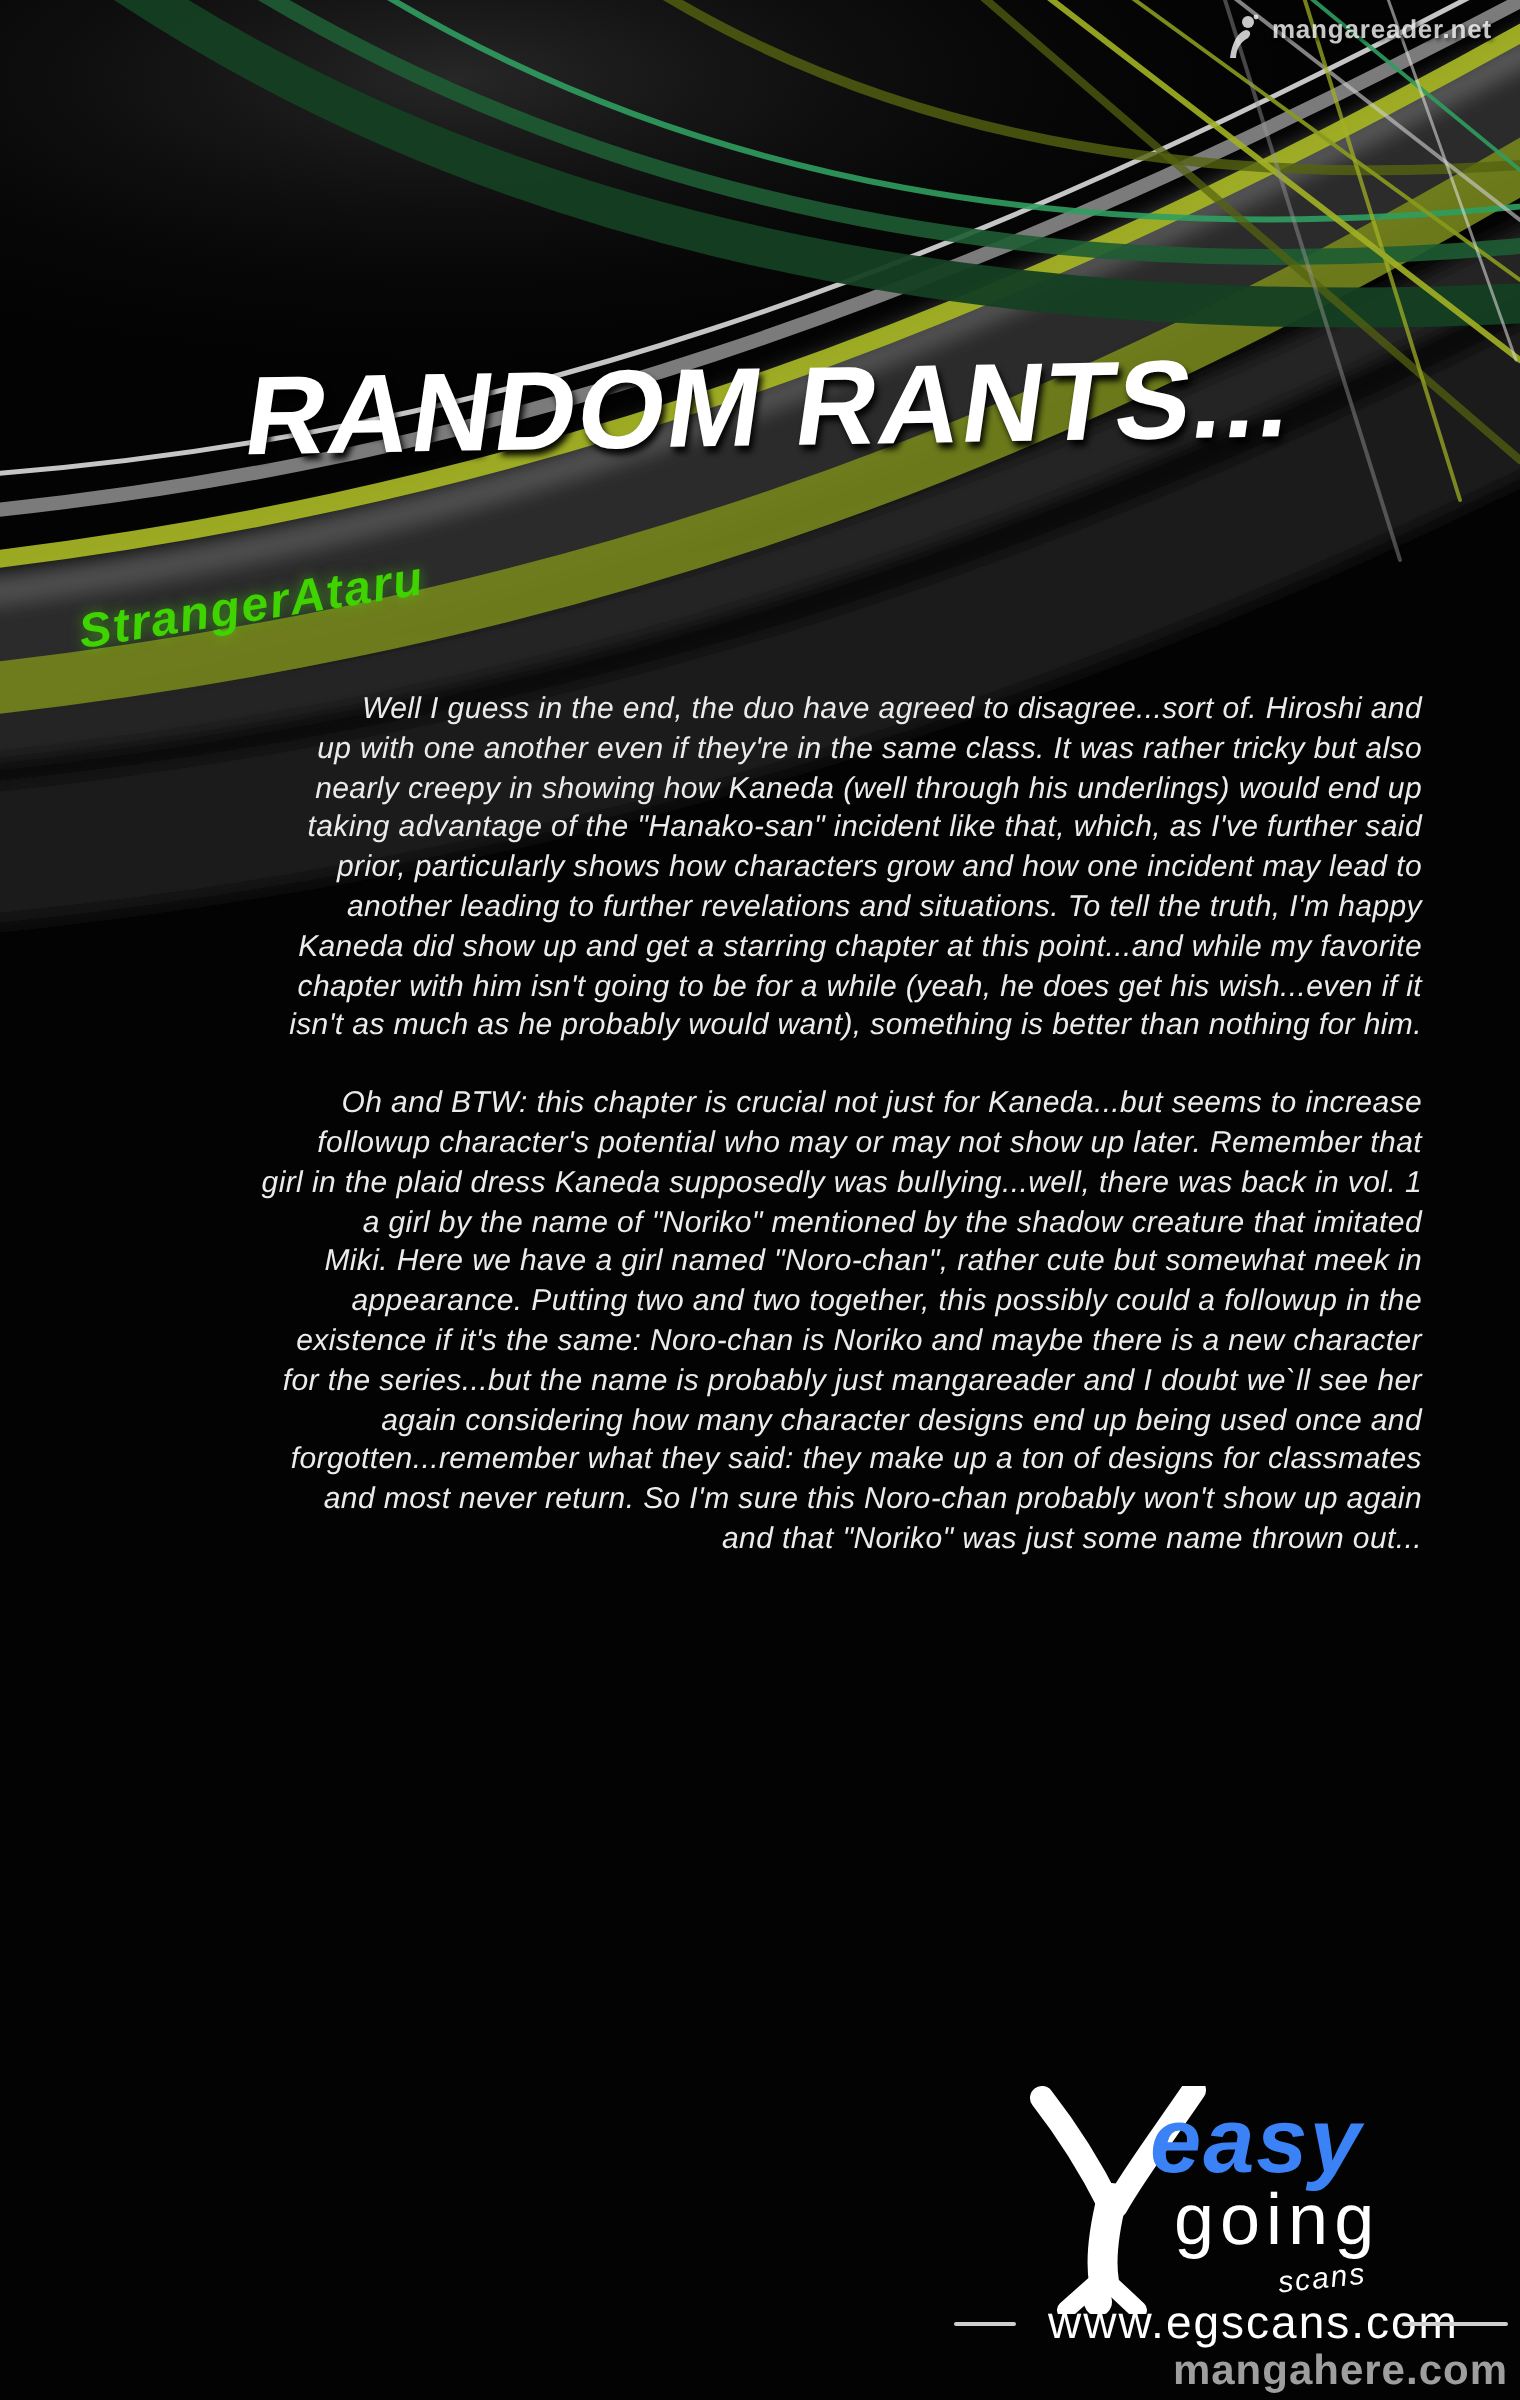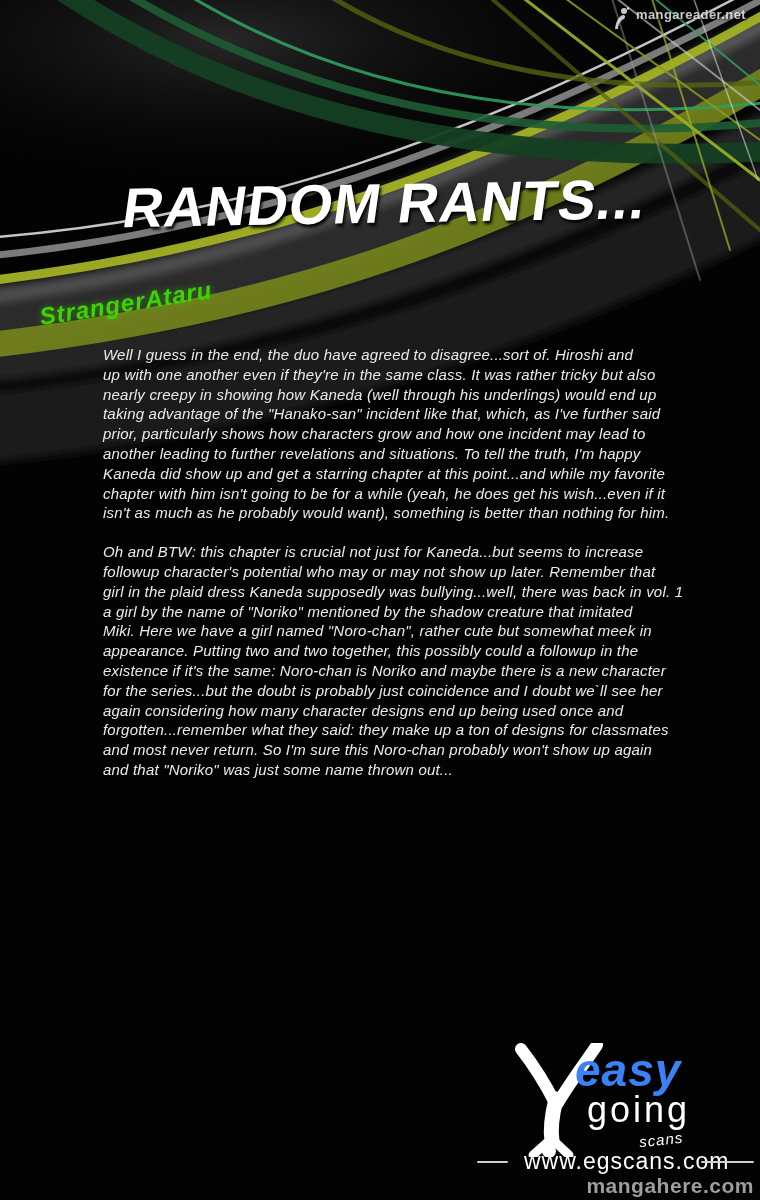--- a/index.html
+++ b/index.html
@@ -19,21 +19,21 @@
     transform:skewX(-9deg) rotate(-1deg);letter-spacing:1px;white-space:nowrap;
     text-shadow:2px 3px 3px rgba(0,0,0,.95);
   }
   .author-name{
     position:absolute;top:303px;left:42px;
     font-size:24px;font-weight:bold;font-style:italic;letter-spacing:1px;
     color:#3fd400;transform:rotate(-9deg);transform-origin:left bottom;
     text-shadow:0 0 7px rgba(80,230,20,.55);
   }
   .rant{position:absolute;top:345px;left:103px;width:608px;}
-  .para{margin:0 0 19px 0;}
+  .para{margin:0 0 19px 0;text-align:right;}
   .text-line{
     font-size:15px;line-height:19.8px;font-style:italic;color:#ebebeb;
     letter-spacing:.2px;white-space:nowrap;
   }
   .logo{position:absolute;left:503px;top:1043px;width:220px;height:114px;}
   .logo-person{position:absolute;left:6px;top:0;}
   .logo-easy{
     position:absolute;left:72px;top:0px;
     font-size:46px;font-weight:bold;font-style:italic;color:#3b82f6;letter-spacing:1px;
   }
@@ -130,21 +130,21 @@
         <div class="text-line">isn't as much as he probably would want), something is better than nothing for him.</div>
       </div>
     <div class="para">
         <div class="text-line">Oh and BTW: this chapter is crucial not just for Kaneda...but seems to increase</div>
         <div class="text-line">followup character's potential who may or may not show up later. Remember that</div>
         <div class="text-line">girl in the plaid dress Kaneda supposedly was bullying...well, there was back in vol. 1</div>
         <div class="text-line">a girl by the name of "Noriko" mentioned by the shadow creature that imitated</div>
         <div class="text-line">Miki. Here we have a girl named "Noro-chan", rather cute but somewhat meek in</div>
         <div class="text-line">appearance. Putting two and two together, this possibly could a followup in the</div>
         <div class="text-line">existence if it's the same: Noro-chan is Noriko and maybe there is a new character</div>
-        <div class="text-line">for the series...but the doubt is probably just coincidence and I doubt we`ll see her</div>
+        <div class="text-line">for the series...but the name is probably just mangareader and I doubt we`ll see her</div>
         <div class="text-line">again considering how many character designs end up being used once and</div>
         <div class="text-line">forgotten...remember what they said: they make up a ton of designs for classmates</div>
         <div class="text-line">and most never return. So I'm sure this Noro-chan probably won't show up again</div>
         <div class="text-line">and that "Noriko" was just some name thrown out...</div>
       </div>
   </div>
 
   <div class="logo">
     <svg class="logo-person" width="100" height="114" viewBox="0 0 100 114" aria-hidden="true">
       <g stroke="#ffffff" fill="none" stroke-linecap="round">

